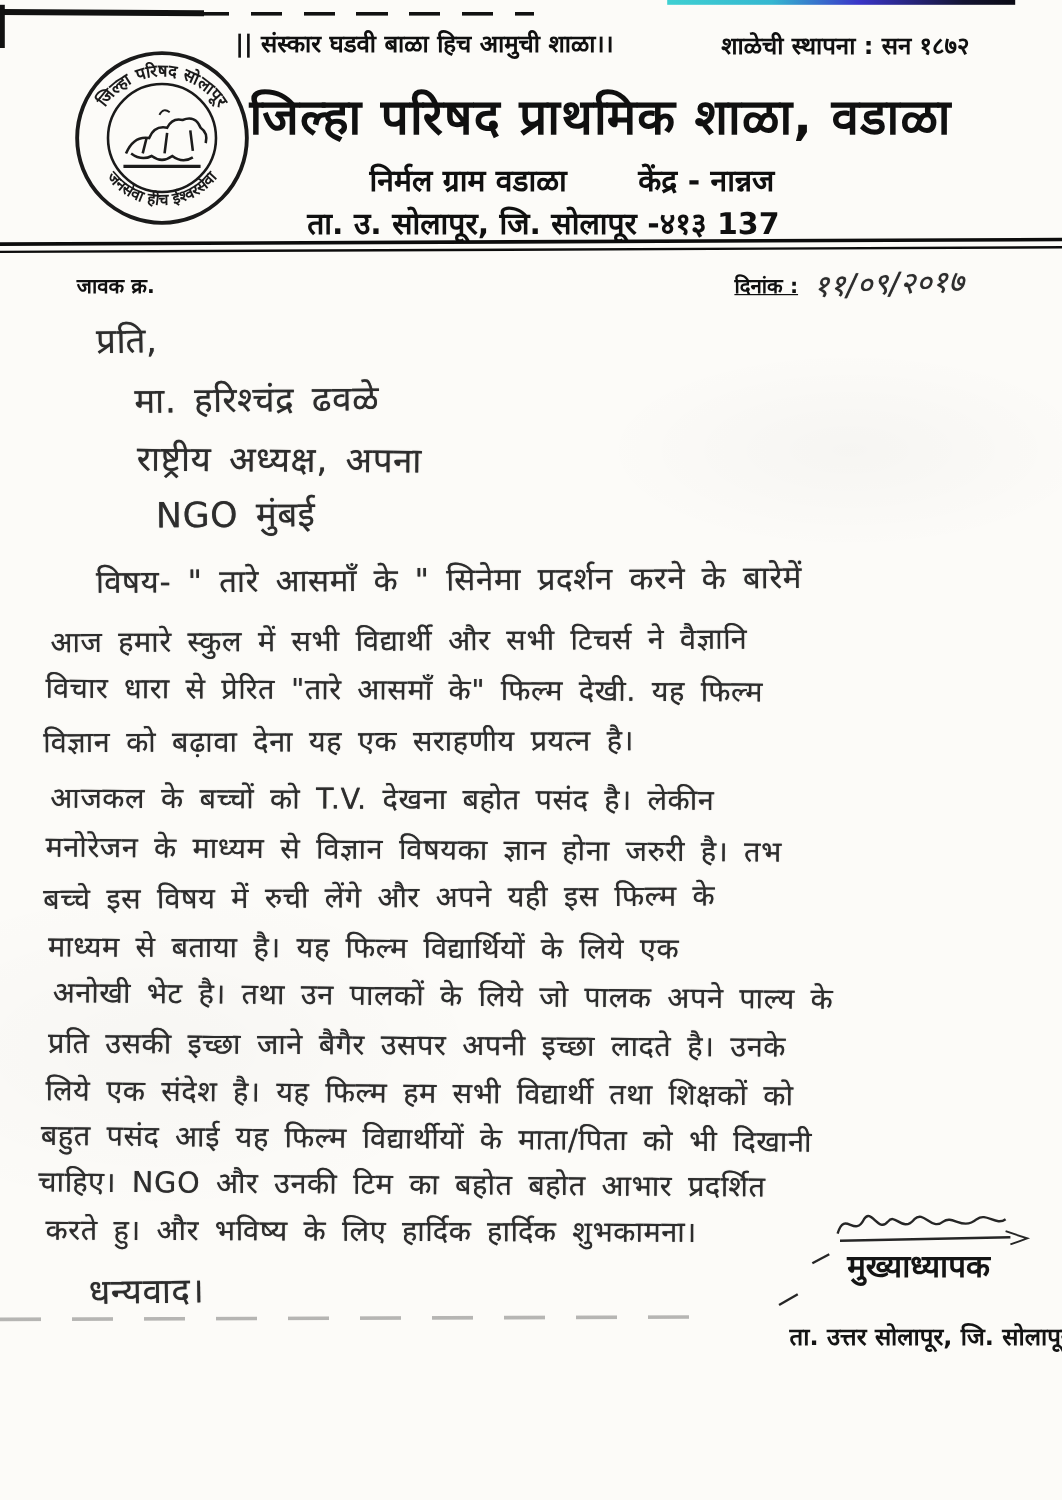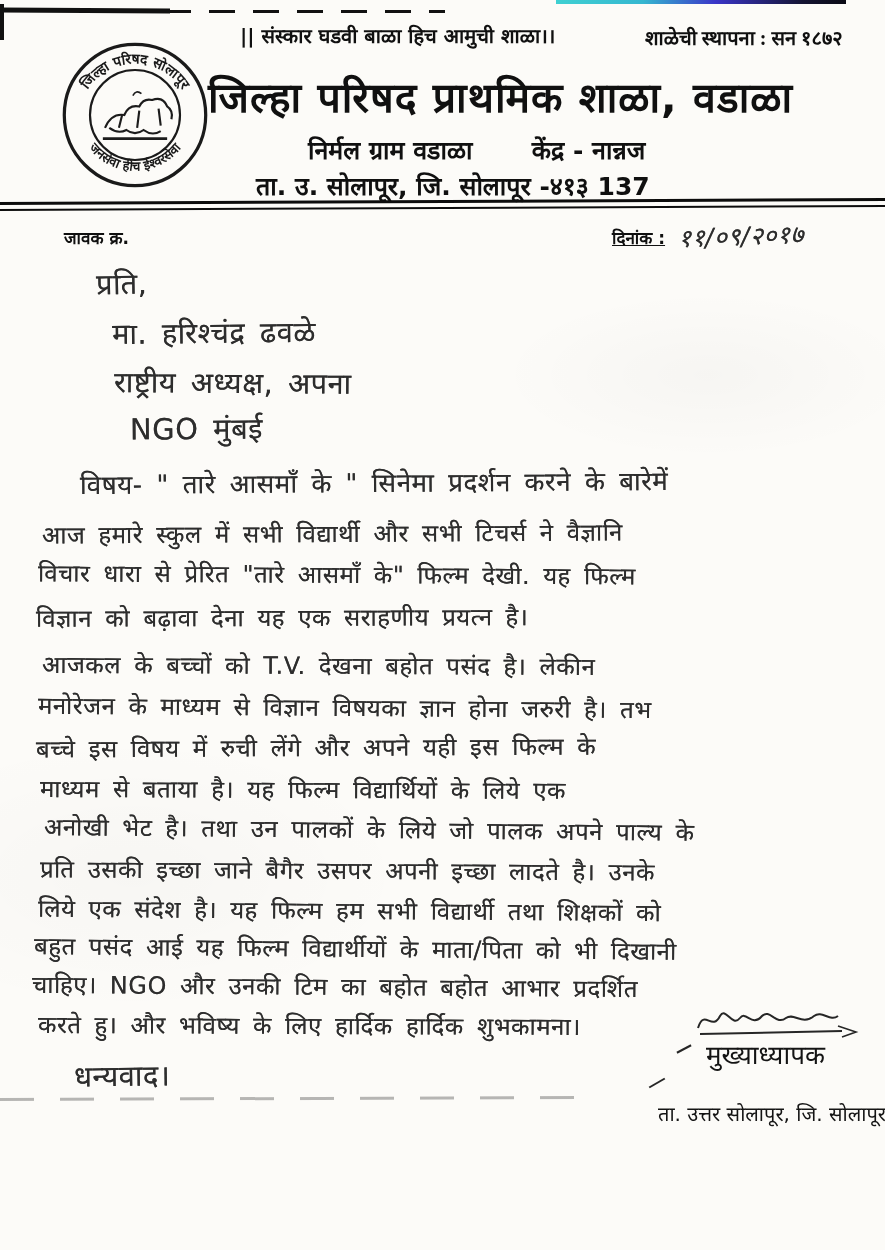--- a/index.html
+++ b/index.html
@@ -9,21 +9,21 @@
       radial-gradient(ellipse 300px 120px at 80% 30%, rgba(0,0,0,0.025), transparent 70%),
       radial-gradient(ellipse 400px 200px at 15% 70%, rgba(0,0,0,0.02), transparent 70%),
       #fcfbf8;
     overflow:hidden;
     font-family:"DejaVu Sans", sans-serif;
     color:#151515;
   }
   .abs{position:absolute;white-space:nowrap;}
   
   .print{font-weight:bold;color:#101010;}
-  .slogan{font-size:20px;margin-left:44px;}
+  .slogan{font-size:20px;}
   .title{font-size:41px;letter-spacing:1px;}
   .sub{font-size:25px;}
   .meta-label{font-size:17px;}
   
   .hw{
     color:#2d2d2d;
     letter-spacing:0.5px;word-spacing:5px;
     text-shadow:0 0 0.6px rgba(40,40,40,0.7);
   }
   .hw-lg{font-size:29px;}
@@ -33,34 +33,34 @@
   .dash-line{
     background:repeating-linear-gradient(90deg,#111 0 26px,transparent 26px 44px);
   }
   .rule2{position:absolute;left:-6px;width:900px;transform:rotate(-0.25deg);}
   .rule2 .l1{height:3px;background:#0c0c0c;}
   .rule2 .l2{height:2px;background:#0c0c0c;margin-top:4px;}
   .smudge{
     background:repeating-linear-gradient(90deg,rgba(20,20,20,0.3) 0 34px,transparent 34px 60px);
     transform:rotate(-0.2deg);
   }
-  .stamp{font-weight:normal;color:#141414;}
+  .stamp{font-weight:bold;color:#141414;}
 </style>
 </head>
 <body>
 
 <div class="page">
 
   <div class="abs" style="left:0;top:8px;width:170px;height:5px;background:#111;transform:rotate(0.3deg);"></div>
   <div class="abs dash-line" style="left:165px;top:10px;width:280px;height:3px;"></div>
   <div class="abs" style="left:0;top:4px;width:4px;height:36px;background:#111;"></div>
   <div class="abs" style="left:556px;top:0;width:290px;height:4px;background:linear-gradient(90deg,#3fd0d2 0%,#35b7d0 30%,#3a35c8 55%,#141433 85%,#0a0a14 100%);"></div>
 
   <div class="abs print slogan" style="left:196px;top:22px;">|| संस्कार घडवी बाळा हिच आमुची शाळा।।</div>
-  <div class="abs print slogan" style="left:601px;top:24px;font-family:Liberation Serif, serif;">शाळेची स्थापना : सन १८७२</div>
+  <div class="abs print slogan" style="left:601px;top:24px;">शाळेची स्थापना : सन १८७२</div>
 
   <svg class="abs" style="left:60px;top:40px;" width="150" height="150" viewBox="0 0 140 140">
     <circle cx="70" cy="70" r="66" fill="none" stroke="#1a1a1a" stroke-width="3"></circle>
     <circle cx="70" cy="70" r="42" fill="none" stroke="#1a1a1a" stroke-width="2"></circle>
     <defs>
       <path id="sealTop" d="M 18,74 A 52,52 0 0 1 122,74"></path>
       <path id="sealBot" d="M 16,68 A 54,54 0 0 0 124,68"></path>
     </defs>
     <text font-size="13" font-weight="bold" fill="#1a1a1a" font-family="DejaVu Sans, sans-serif">
       <textPath href="#sealTop" startOffset="50%" text-anchor="middle">जिल्हा परिषद सोलापूर</textPath>
@@ -90,21 +90,21 @@
 
   <div class="rule2" style="top:200px;">
     <div class="l1"></div>
       <div class="l2"></div>
   </div>
 
   <div class="abs print meta-label" style="left:64px;top:226px;">जावक क्र.</div>
   <div class="abs print meta-label" style="left:612px;top:226px;text-decoration:underline;">दिनांक :</div>
   <div class="abs hw" style="left:678px;top:218px;font-size:25px;transform:rotate(-2deg);font-style:italic;">११/०९/२०१७</div>
 
-  <div class="abs hw hw-lg" style="left:96px;top:263px;transform:rotate(-1deg);">प्रति,</div>
+  <div class="abs hw hw-lg" style="left:80px;top:263px;transform:rotate(-1deg);">प्रति,</div>
   <div class="abs hw hw-lg" style="left:112px;top:312px;transform:rotate(-0.6deg);">मा. हरिश्चंद्र ढवळे</div>
   <div class="abs hw hw-lg" style="left:114px;top:362px;transform:rotate(0.4deg);">राष्ट्रीय अध्यक्ष, अपना</div>
   <div class="abs hw hw-lg" style="left:130px;top:408px;transform:rotate(-0.5deg);">NGO मुंबई</div>
 
   <div class="abs hw hw-sub" style="left:80px;top:464px;transform:rotate(-0.4deg);">विषय- " तारे आसमाँ के " सिनेमा प्रदर्शन करने के बारेमें</div>
 
   <div class="abs hw hw-md" style="left:42px;top:516px;transform:rotate(-0.3deg);">आज हमारे स्कुल में सभी विद्यार्थी और सभी टिचर्स ने वैज्ञानि</div>
   <div class="abs hw hw-md" style="left:38px;top:557px;transform:rotate(0.3deg);">विचार धारा से प्रेरित "तारे आसमाँ के" फिल्म देखी. यह फिल्म</div>
   <div class="abs hw hw-md" style="left:36px;top:600px;transform:rotate(-0.2deg);">विज्ञान को बढ़ावा देना यह एक सराहणीय प्रयत्न है।</div>
   <div class="abs hw hw-md" style="left:42px;top:648px;transform:rotate(0.2deg);">आजकल के बच्चों को T.V. देखना बहोत पसंद है। लेकीन</div>

